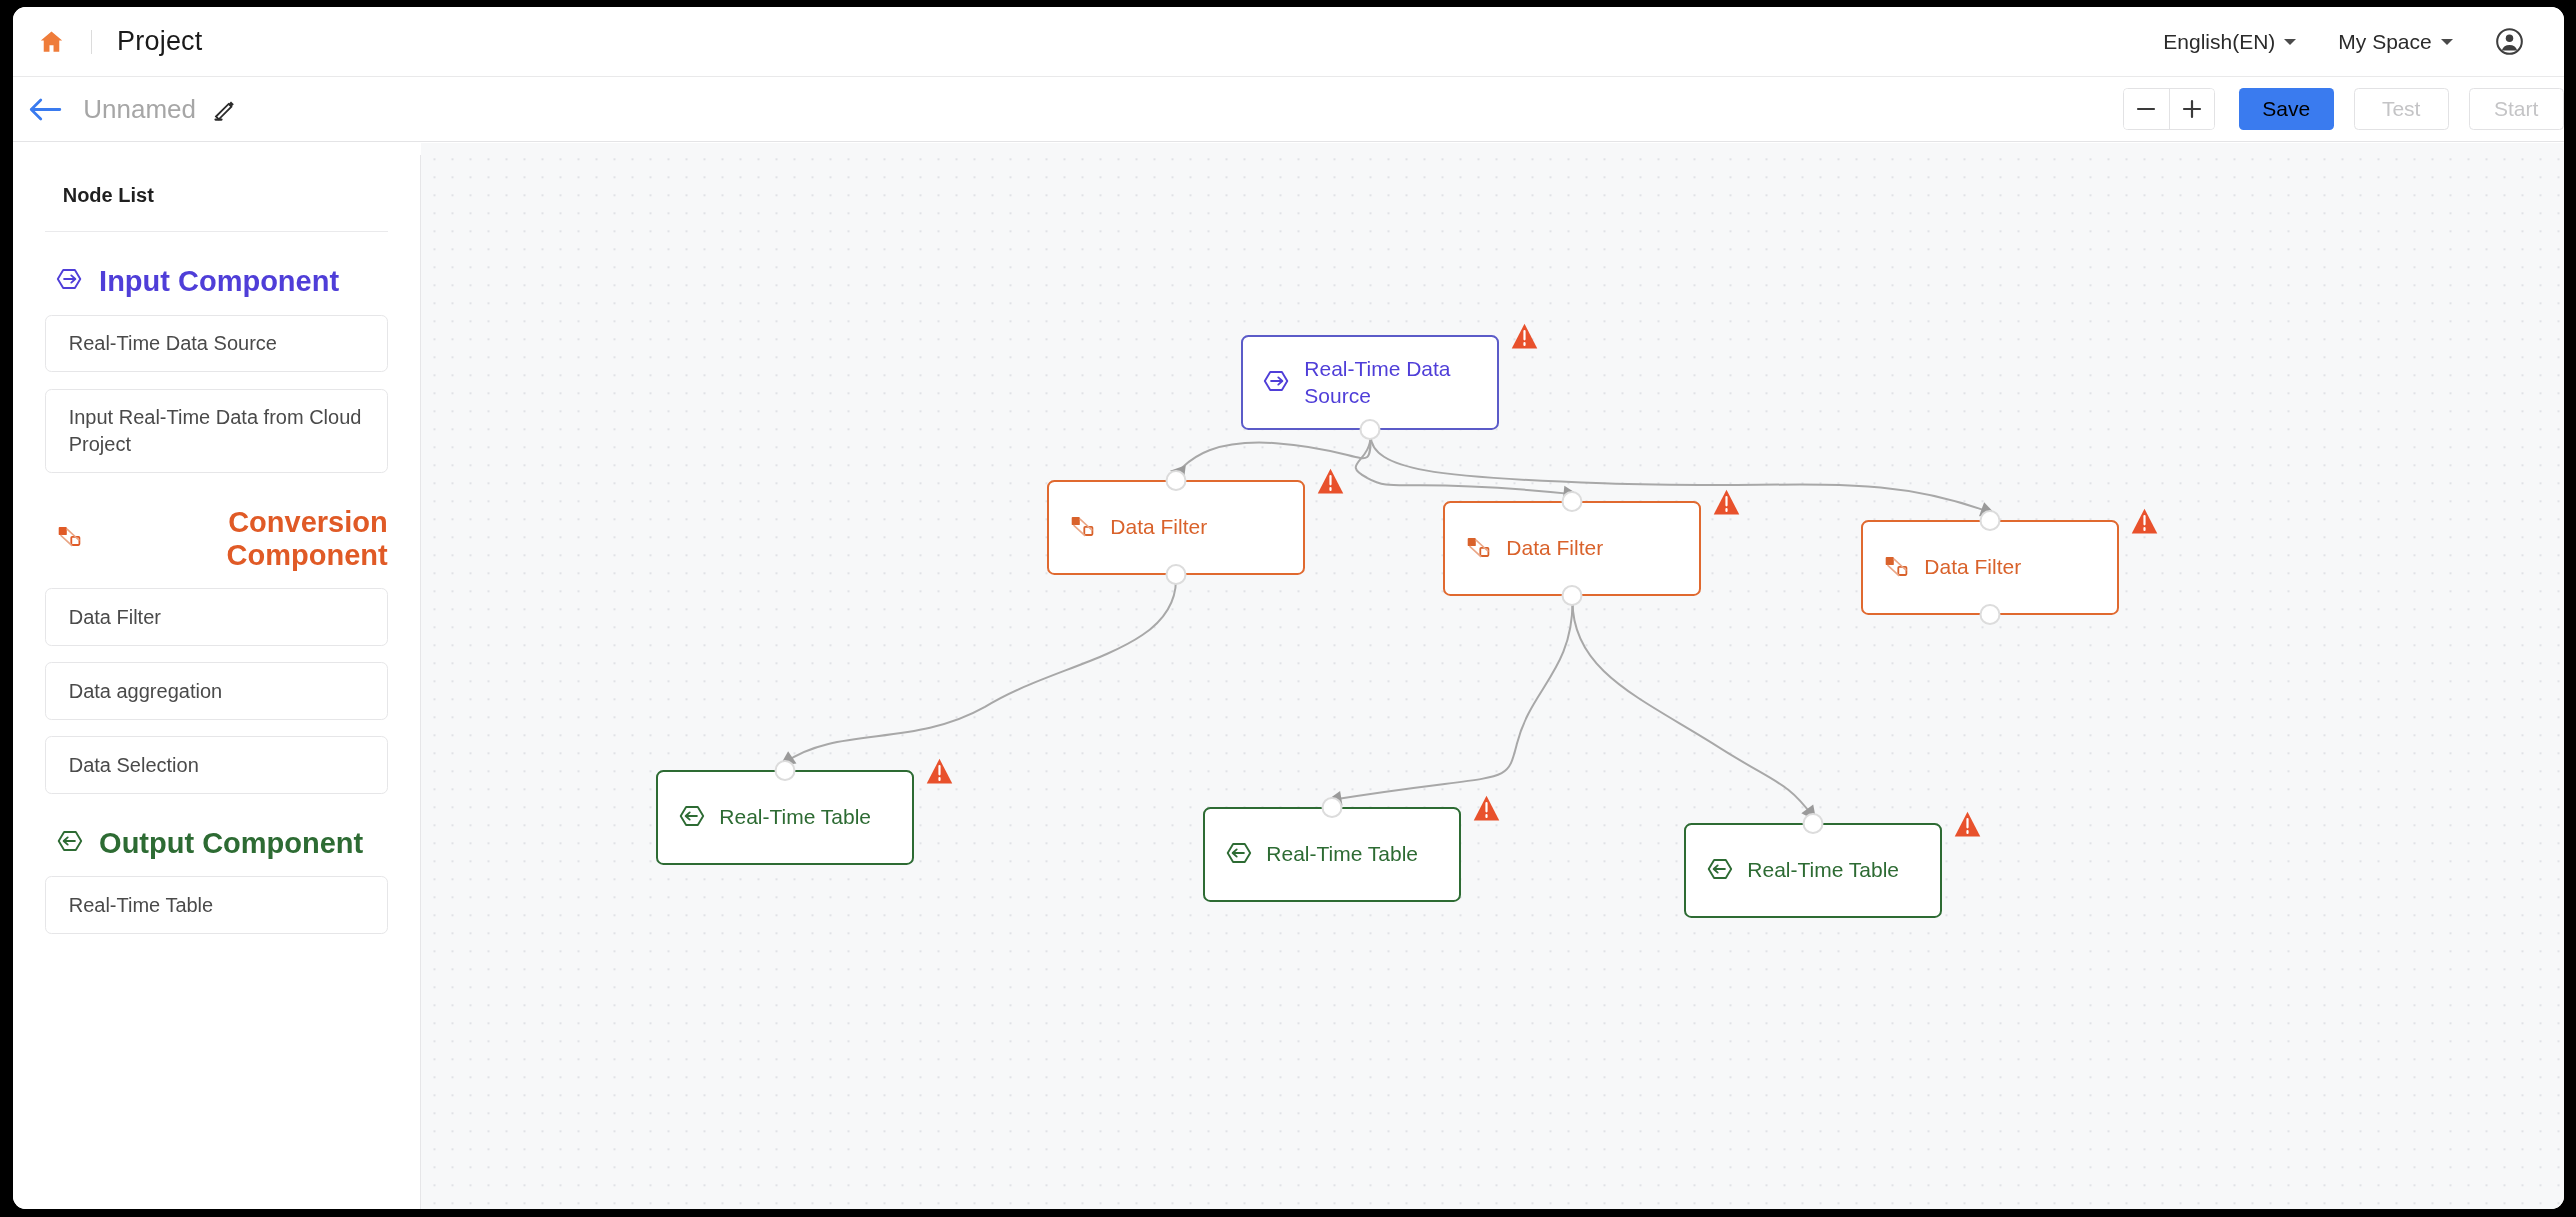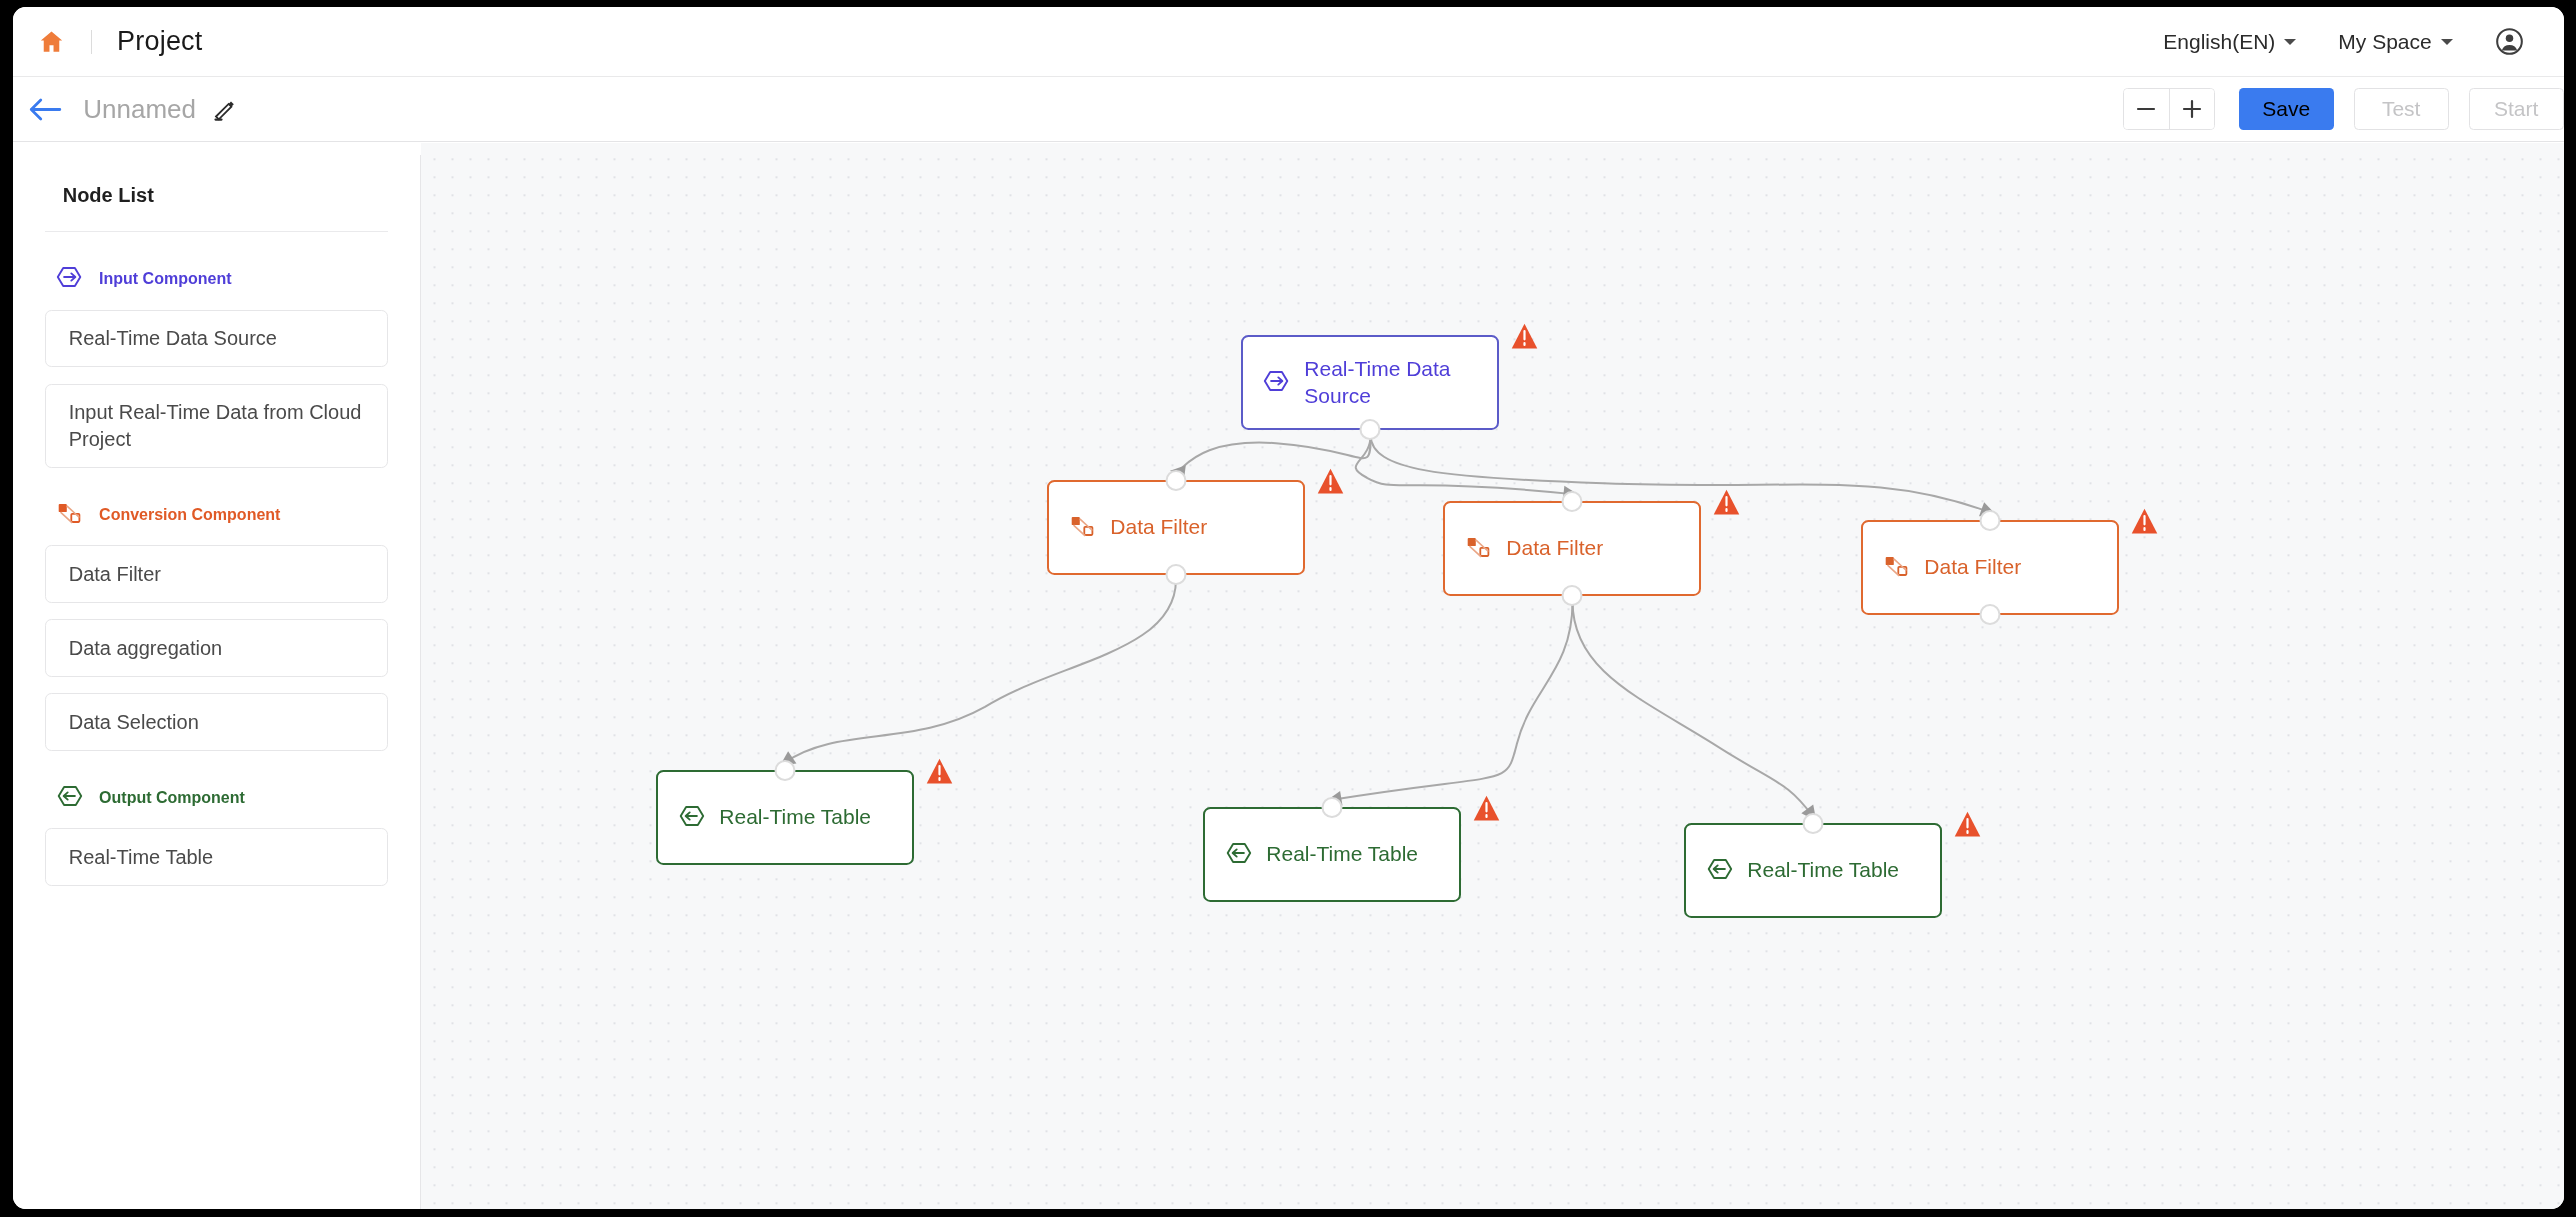--- a/index.html
+++ b/index.html
@@ -98,21 +98,21 @@
     padding: 0 32px;
   }
   .side-head {
     font-size: 20px; color: #1f1f1f; font-weight: 700;
     padding: 29px 0 24px 18px;
     border-bottom: 0.9px solid #eaeaec;
   }
   .group { margin-top: 33px; }
   .group-title {
     display: flex; align-items: center; gap: 16.4px;
-    font-size: 16px; font-weight: 700; margin-left: 11px; margin-bottom: 16.4px;
+    font-size: 29px; font-weight: 700; margin-left: 11px; margin-bottom: 16.4px;
   }
   .group-title.input { color: #4f3ed8; }
   .group-title.conv  { color: #e05a26; text-align: right; }
   .group-title.out   { color: #2d6b33; }
   .node-item {
     border: 0.9px solid #e6e6e8; border-radius: 6.4px;
     background: #fff; color: #4a4a4a; font-size: 20px;
     padding: 14.6px 0 14.6px 23px; margin-bottom: 16.4px;
     line-height: 1.32; cursor: grab;
   }

